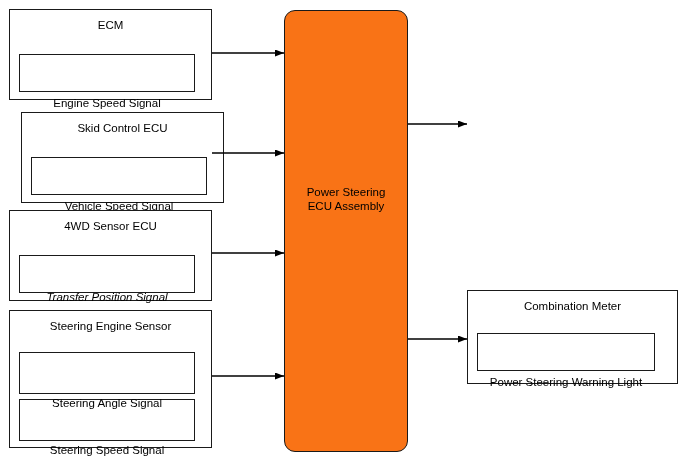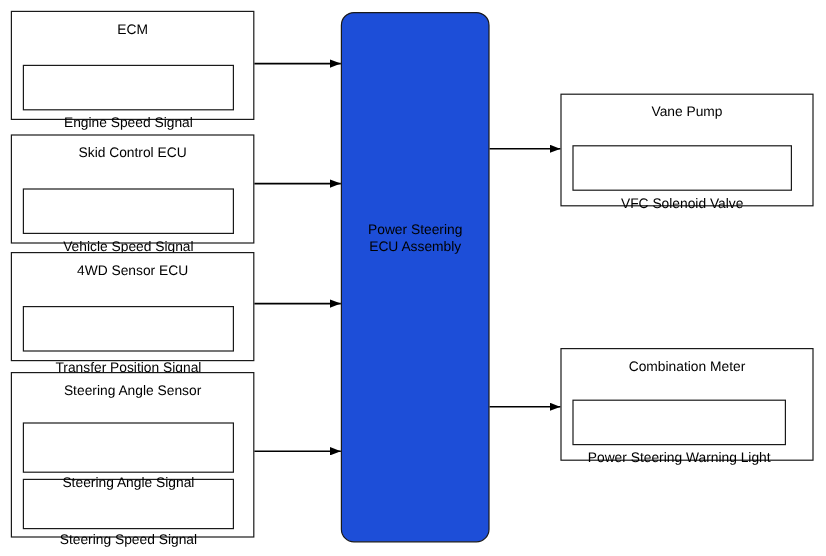--- a/index.html
+++ b/index.html
@@ -44,21 +44,21 @@
     font-size: 11.5px;
     color: #000000;
     line-height: 14px;
     margin-top: 34px;
   }
   .ecu-box {
     position: absolute;
     box-sizing: border-box;
     border: 1px solid #1a1a1a;
     border-radius: 11px;
-    background: #1d4ed8;
+    background: #f97316;
   }
   .ecu-label {
     position: absolute;
     left: 0;
     right: 0;
     text-align: center;
     font-size: 11.5px;
     color: #000000;
     line-height: 14px;
     white-space: pre-line;
@@ -77,55 +77,49 @@
 
 <div id="diagram">
 
   <div class="box outer-box" style="left:9px; top:9px; width:203px; height:91px;">
     <div class="box-title" style="top:8px;">ECM</div>
     <div class="box inner-box" style="left:9px; top:44px; width:176px; height:38px;">
       <div class="inner-label" style="top:7px;">Engine Speed Signal</div>
     </div>
   </div>
 
-  <div class="box outer-box" style="left:9px; top:112px; width:203px; height:91px;">
+  <div class="box outer-box" style="left:21px; top:112px; width:203px; height:91px;">
     <div class="box-title" style="top:8px;">Skid Control ECU</div>
     <div class="box inner-box" style="left:9px; top:44px; width:176px; height:38px;">
       <div class="inner-label" style="top:7px;">Vehicle Speed Signal</div>
     </div>
   </div>
 
   <div class="box outer-box" style="left:9px; top:210px; width:203px; height:91px;">
     <div class="box-title" style="top:8px;">4WD Sensor ECU</div>
     <div class="box inner-box" style="left:9px; top:44px; width:176px; height:38px;">
-      <div class="inner-label" style="top:10px;">Transfer Position Signal</div>
+      <div class="inner-label" style="top:0;font-style:italic;">Transfer Position Signal</div>
     </div>
   </div>
 
   <div class="box outer-box" style="left:9px; top:310px; width:203px; height:138px;">
-    <div class="box-title" style="top:8px;">Steering Angle Sensor</div>
+    <div class="box-title" style="top:8px;">Steering Engine Sensor</div>
     <div class="box inner-box" style="left:9px; top:88px; width:176px; height:42px;">
       <div class="inner-label" style="top:9px;">Steering Speed Signal</div>
     </div>
     <div class="box inner-box" style="left:9px; top:41px; width:176px; height:42px;">
       <div class="inner-label" style="top:9px;">Steering Angle Signal</div>
     </div>
   </div>
 
   <div class="ecu-box" style="left:284px; top:10px; width:124px; height:442px;">
     <div class="ecu-label" style="top:174px;">Power Steering
 ECU Assembly</div>
   </div>
 
-  <div class="box outer-box" style="left:467px; top:78px; width:211px; height:94px;">
-    <div class="box-title" style="top:8px;">Vane Pump</div>
-    <div class="box inner-box" style="left:9px; top:42px; width:183px; height:38px;">
-      <div class="inner-label" style="top:7px;">VFC Solenoid Valve</div>
-    </div>
-  </div>
 
   <div class="box outer-box" style="left:467px; top:290px; width:211px; height:94px;">
     <div class="box-title" style="top:8px;">Combination Meter</div>
     <div class="box inner-box" style="left:9px; top:42px; width:178px; height:38px;padding-left:32px;">
       <div class="inner-label" style="top:7px;">Power Steering Warning Light</div>
     </div>
   </div>
 
   <svg class="arrows" viewBox="0 0 688 463" xmlns="http://www.w3.org/2000/svg">
     <defs>

